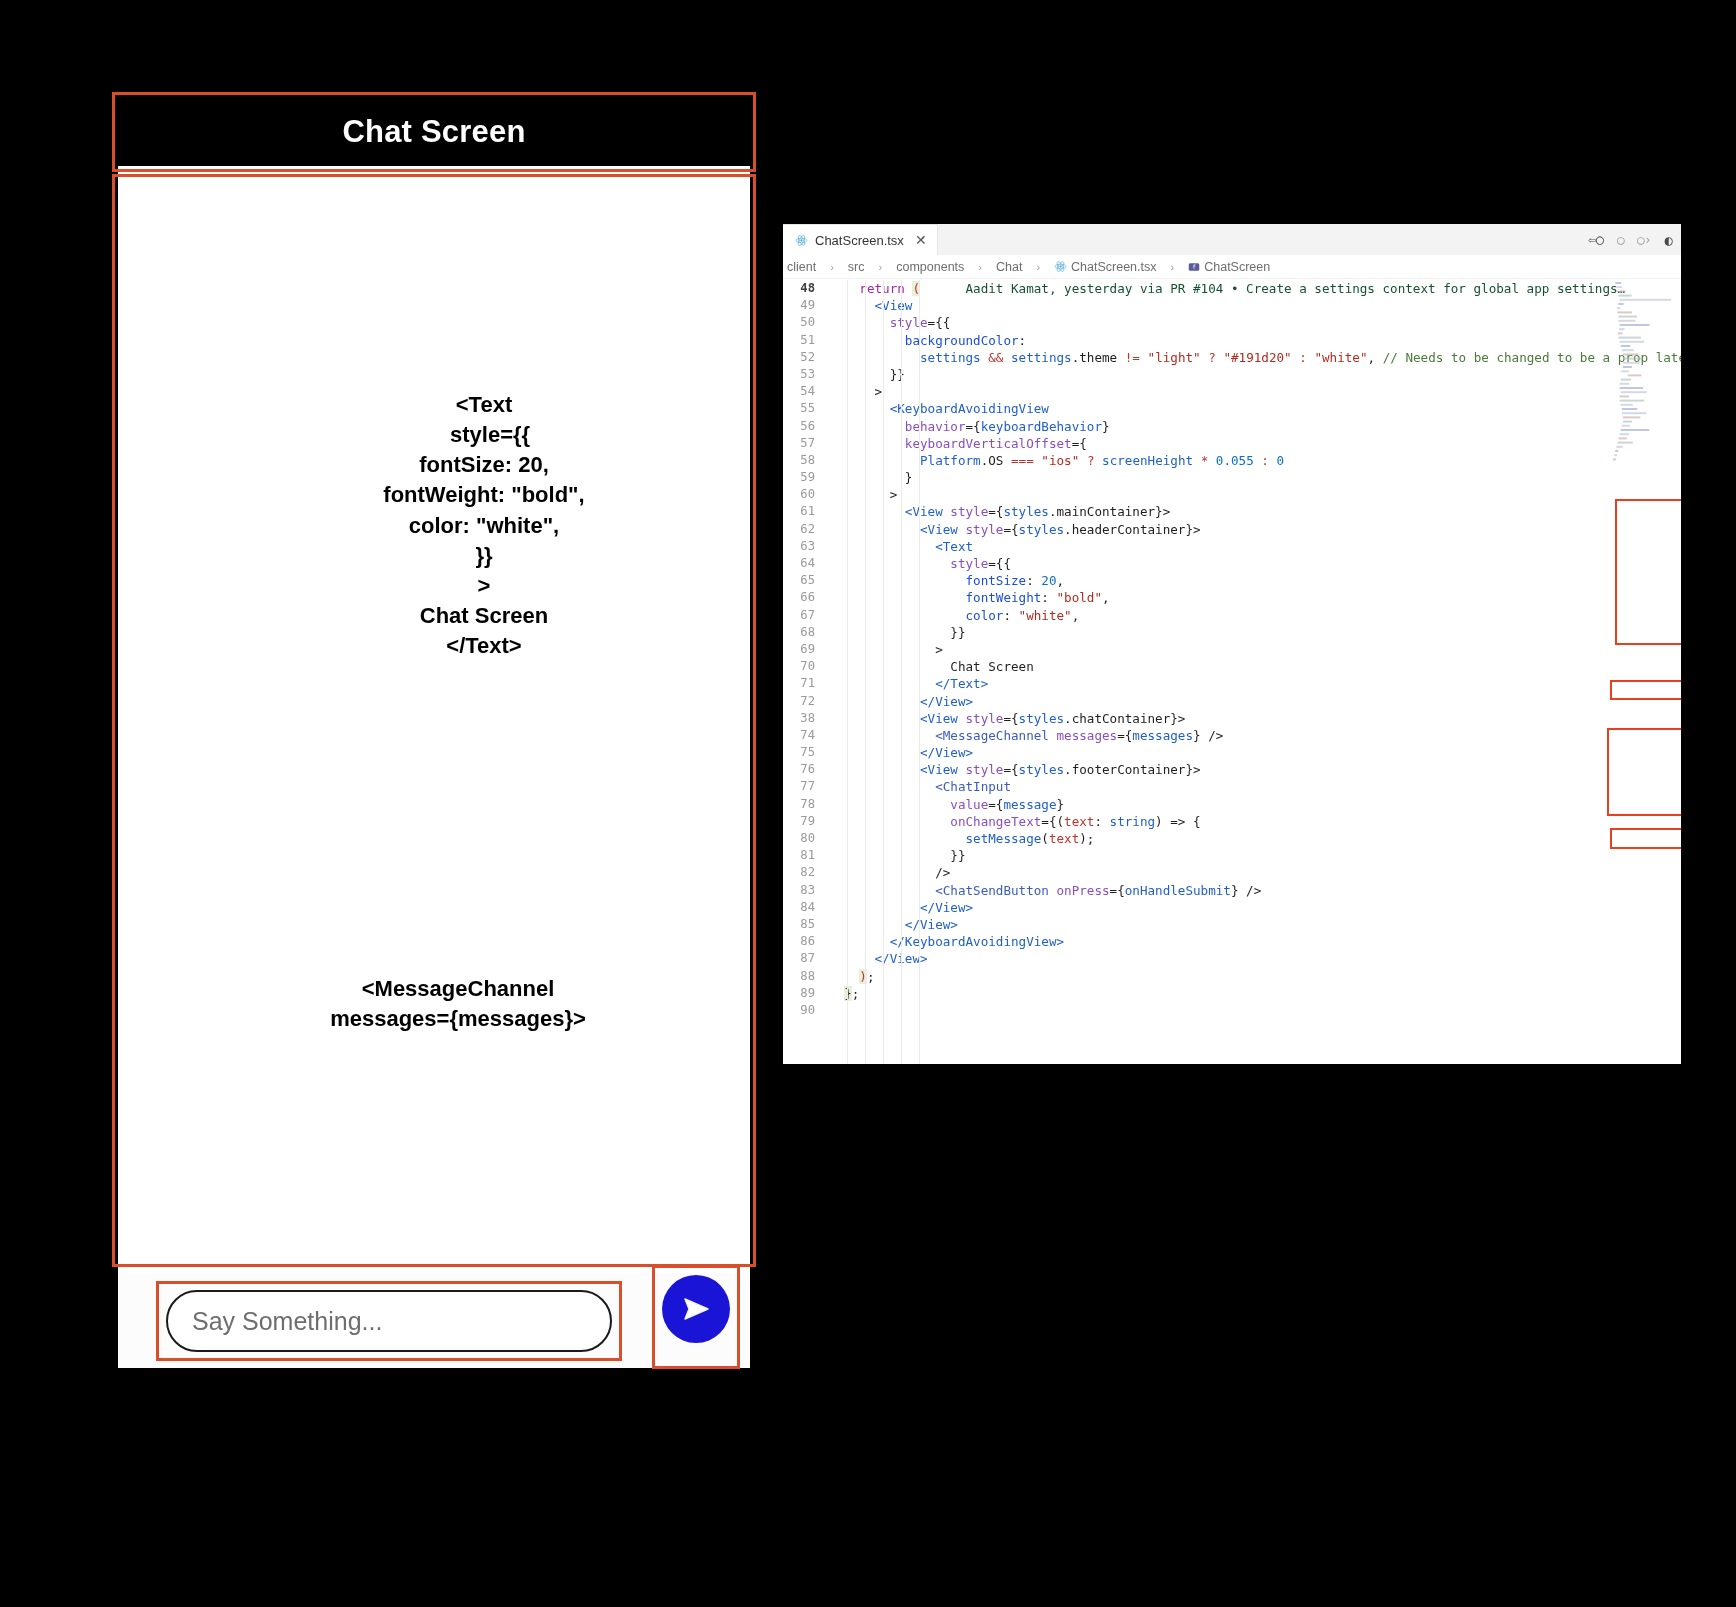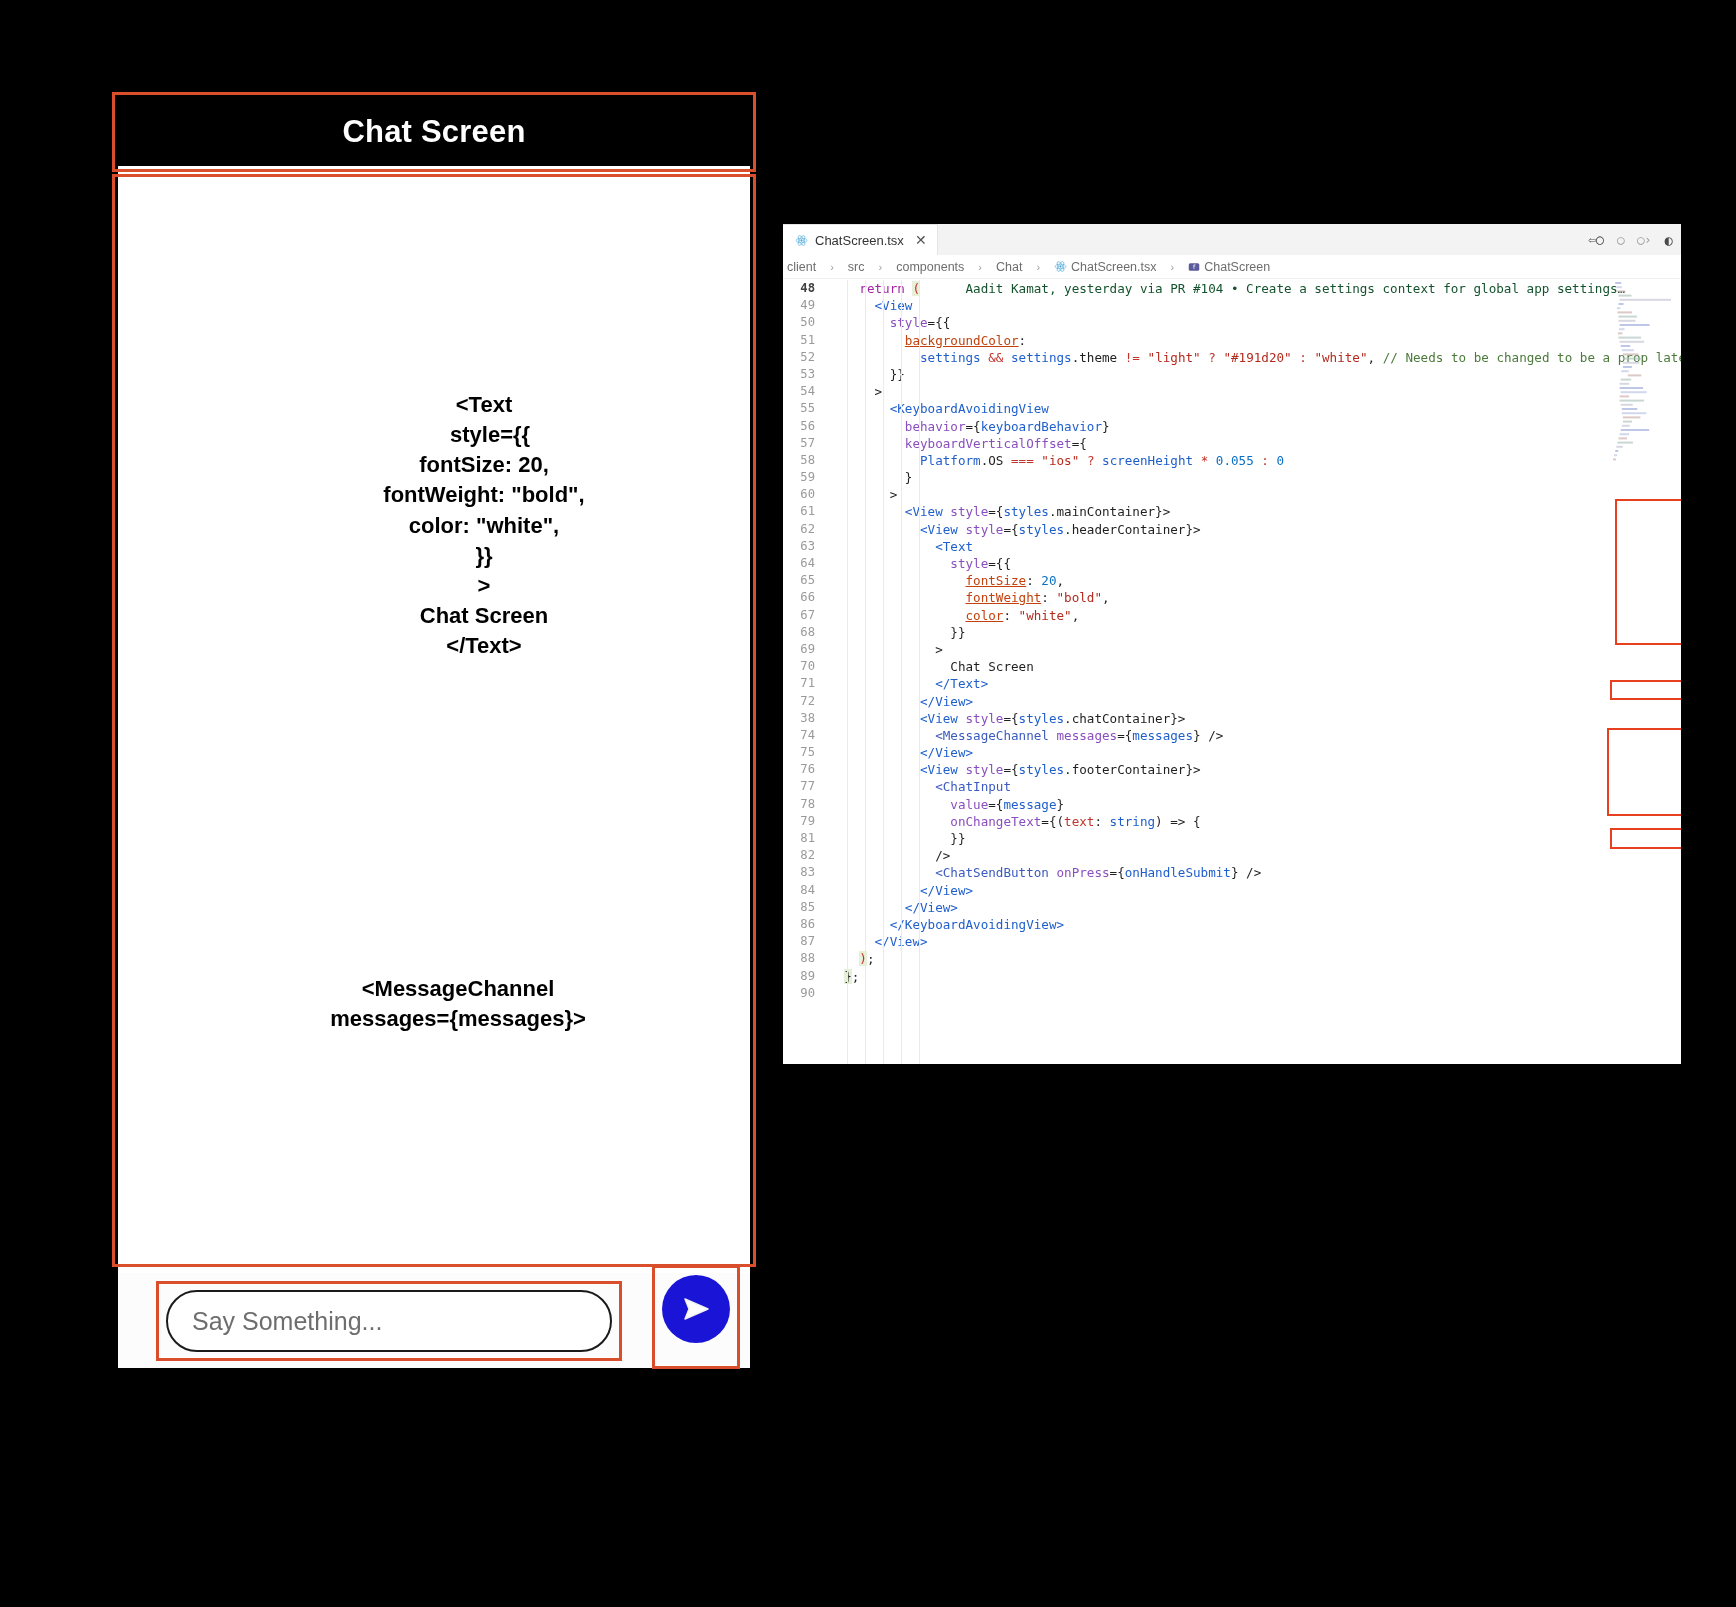--- a/index.html
+++ b/index.html
@@ -191,21 +191,21 @@
   
   .t-kw     { color:#a226a2; }
   .t-tag    { color:#1f5fcc; }
   .t-tag2   { color:#3b5bbf; }
   .t-attr   { color:#8a4fbf; }
   .t-str    { color:#b52a1d; }
   .t-num    { color:#0b6fc4; }
   .t-op     { color:#c1342b; }
   .t-punct  { color:#1f1f1f; }
   .t-var    { color:#1f5fcc; }
-  .t-prop   { color:#c2410c;text-decoration:underline; }
+  .t-prop   { color:#1d4ed8; }
   .t-comment{ color:#4b7a3a; }
   .t-ghost  { color:#14532d; }
   .t-paren  { background:#e8f0d9; }
 
   .indent-guide {
     position:absolute;
     top:0; bottom:0;
     width:1px;
     background:#ebebeb;
   }
@@ -375,20 +375,21 @@
         <div class="code-row"><span class="ln">70</span><span class="code-txt"><span class="t-punct">                Chat Screen</span></span></div>
         <div class="code-row"><span class="ln">71</span><span class="code-txt"><span class="t-punct">              </span><span class="t-tag">&lt;/Text&gt;</span></span></div>
         <div class="code-row"><span class="ln">72</span><span class="code-txt"><span class="t-punct">            </span><span class="t-tag">&lt;/View&gt;</span></span></div>
         <div class="code-row"><span class="ln">38</span><span class="code-txt"><span class="t-punct">            </span><span class="t-tag">&lt;View </span><span class="t-attr">style</span><span class="t-punct">={</span><span class="t-var">styles</span><span class="t-punct">.chatContainer</span><span class="t-punct">}&gt;</span></span></div>
         <div class="code-row"><span class="ln">74</span><span class="code-txt"><span class="t-punct">              </span><span class="t-tag2">&lt;MessageChannel </span><span class="t-attr">messages</span><span class="t-punct">={</span><span class="t-var">messages</span><span class="t-punct">} /&gt;</span></span></div>
         <div class="code-row"><span class="ln">75</span><span class="code-txt"><span class="t-punct">            </span><span class="t-tag">&lt;/View&gt;</span></span></div>
         <div class="code-row"><span class="ln">76</span><span class="code-txt"><span class="t-punct">            </span><span class="t-tag">&lt;View </span><span class="t-attr">style</span><span class="t-punct">={</span><span class="t-var">styles</span><span class="t-punct">.footerContainer</span><span class="t-punct">}&gt;</span></span></div>
         <div class="code-row"><span class="ln">77</span><span class="code-txt"><span class="t-punct">              </span><span class="t-tag2">&lt;ChatInput</span></span></div>
         <div class="code-row"><span class="ln">78</span><span class="code-txt"><span class="t-punct">                </span><span class="t-attr">value</span><span class="t-punct">={</span><span class="t-var">message</span><span class="t-punct">}</span></span></div>
         <div class="code-row"><span class="ln">79</span><span class="code-txt"><span class="t-punct">                </span><span class="t-attr">onChangeText</span><span class="t-punct">={(</span><span class="t-op">text</span><span class="t-punct">: </span><span class="t-tag">string</span><span class="t-punct">) =&gt; {</span></span></div>
+        <div class="code-row"><span class="ln">80</span><span class="code-txt"><span class="t-punct">                  </span><span class="t-var">setMessage</span><span class="t-punct">(</span><span class="t-op">text</span><span class="t-punct">);</span></span></div>
         <div class="code-row"><span class="ln">81</span><span class="code-txt"><span class="t-punct">                }}</span></span></div>
         <div class="code-row"><span class="ln">82</span><span class="code-txt"><span class="t-punct">              /&gt;</span></span></div>
         <div class="code-row"><span class="ln">83</span><span class="code-txt"><span class="t-punct">              </span><span class="t-tag2">&lt;ChatSendButton </span><span class="t-attr">onPress</span><span class="t-punct">={</span><span class="t-var">onHandleSubmit</span><span class="t-punct">} /&gt;</span></span></div>
         <div class="code-row"><span class="ln">84</span><span class="code-txt"><span class="t-punct">            </span><span class="t-tag">&lt;/View&gt;</span></span></div>
         <div class="code-row"><span class="ln">85</span><span class="code-txt"><span class="t-punct">          </span><span class="t-tag">&lt;/View&gt;</span></span></div>
         <div class="code-row"><span class="ln">86</span><span class="code-txt"><span class="t-punct">        </span><span class="t-tag">&lt;/KeyboardAvoidingView&gt;</span></span></div>
         <div class="code-row"><span class="ln">87</span><span class="code-txt"><span class="t-punct">      </span><span class="t-tag">&lt;/View&gt;</span></span></div>
         <div class="code-row"><span class="ln">88</span><span class="code-txt"><span class="t-punct">    </span><span class="t-paren t-op">)</span><span class="t-punct">;</span></span></div>
         <div class="code-row"><span class="ln">89</span><span class="code-txt"><span class="t-punct">  </span><span class="t-paren t-punct">}</span><span class="t-punct">;</span></span></div>
         <div class="code-row"><span class="ln">90</span><span class="code-txt"><span class="t-punct"></span></span></div>

